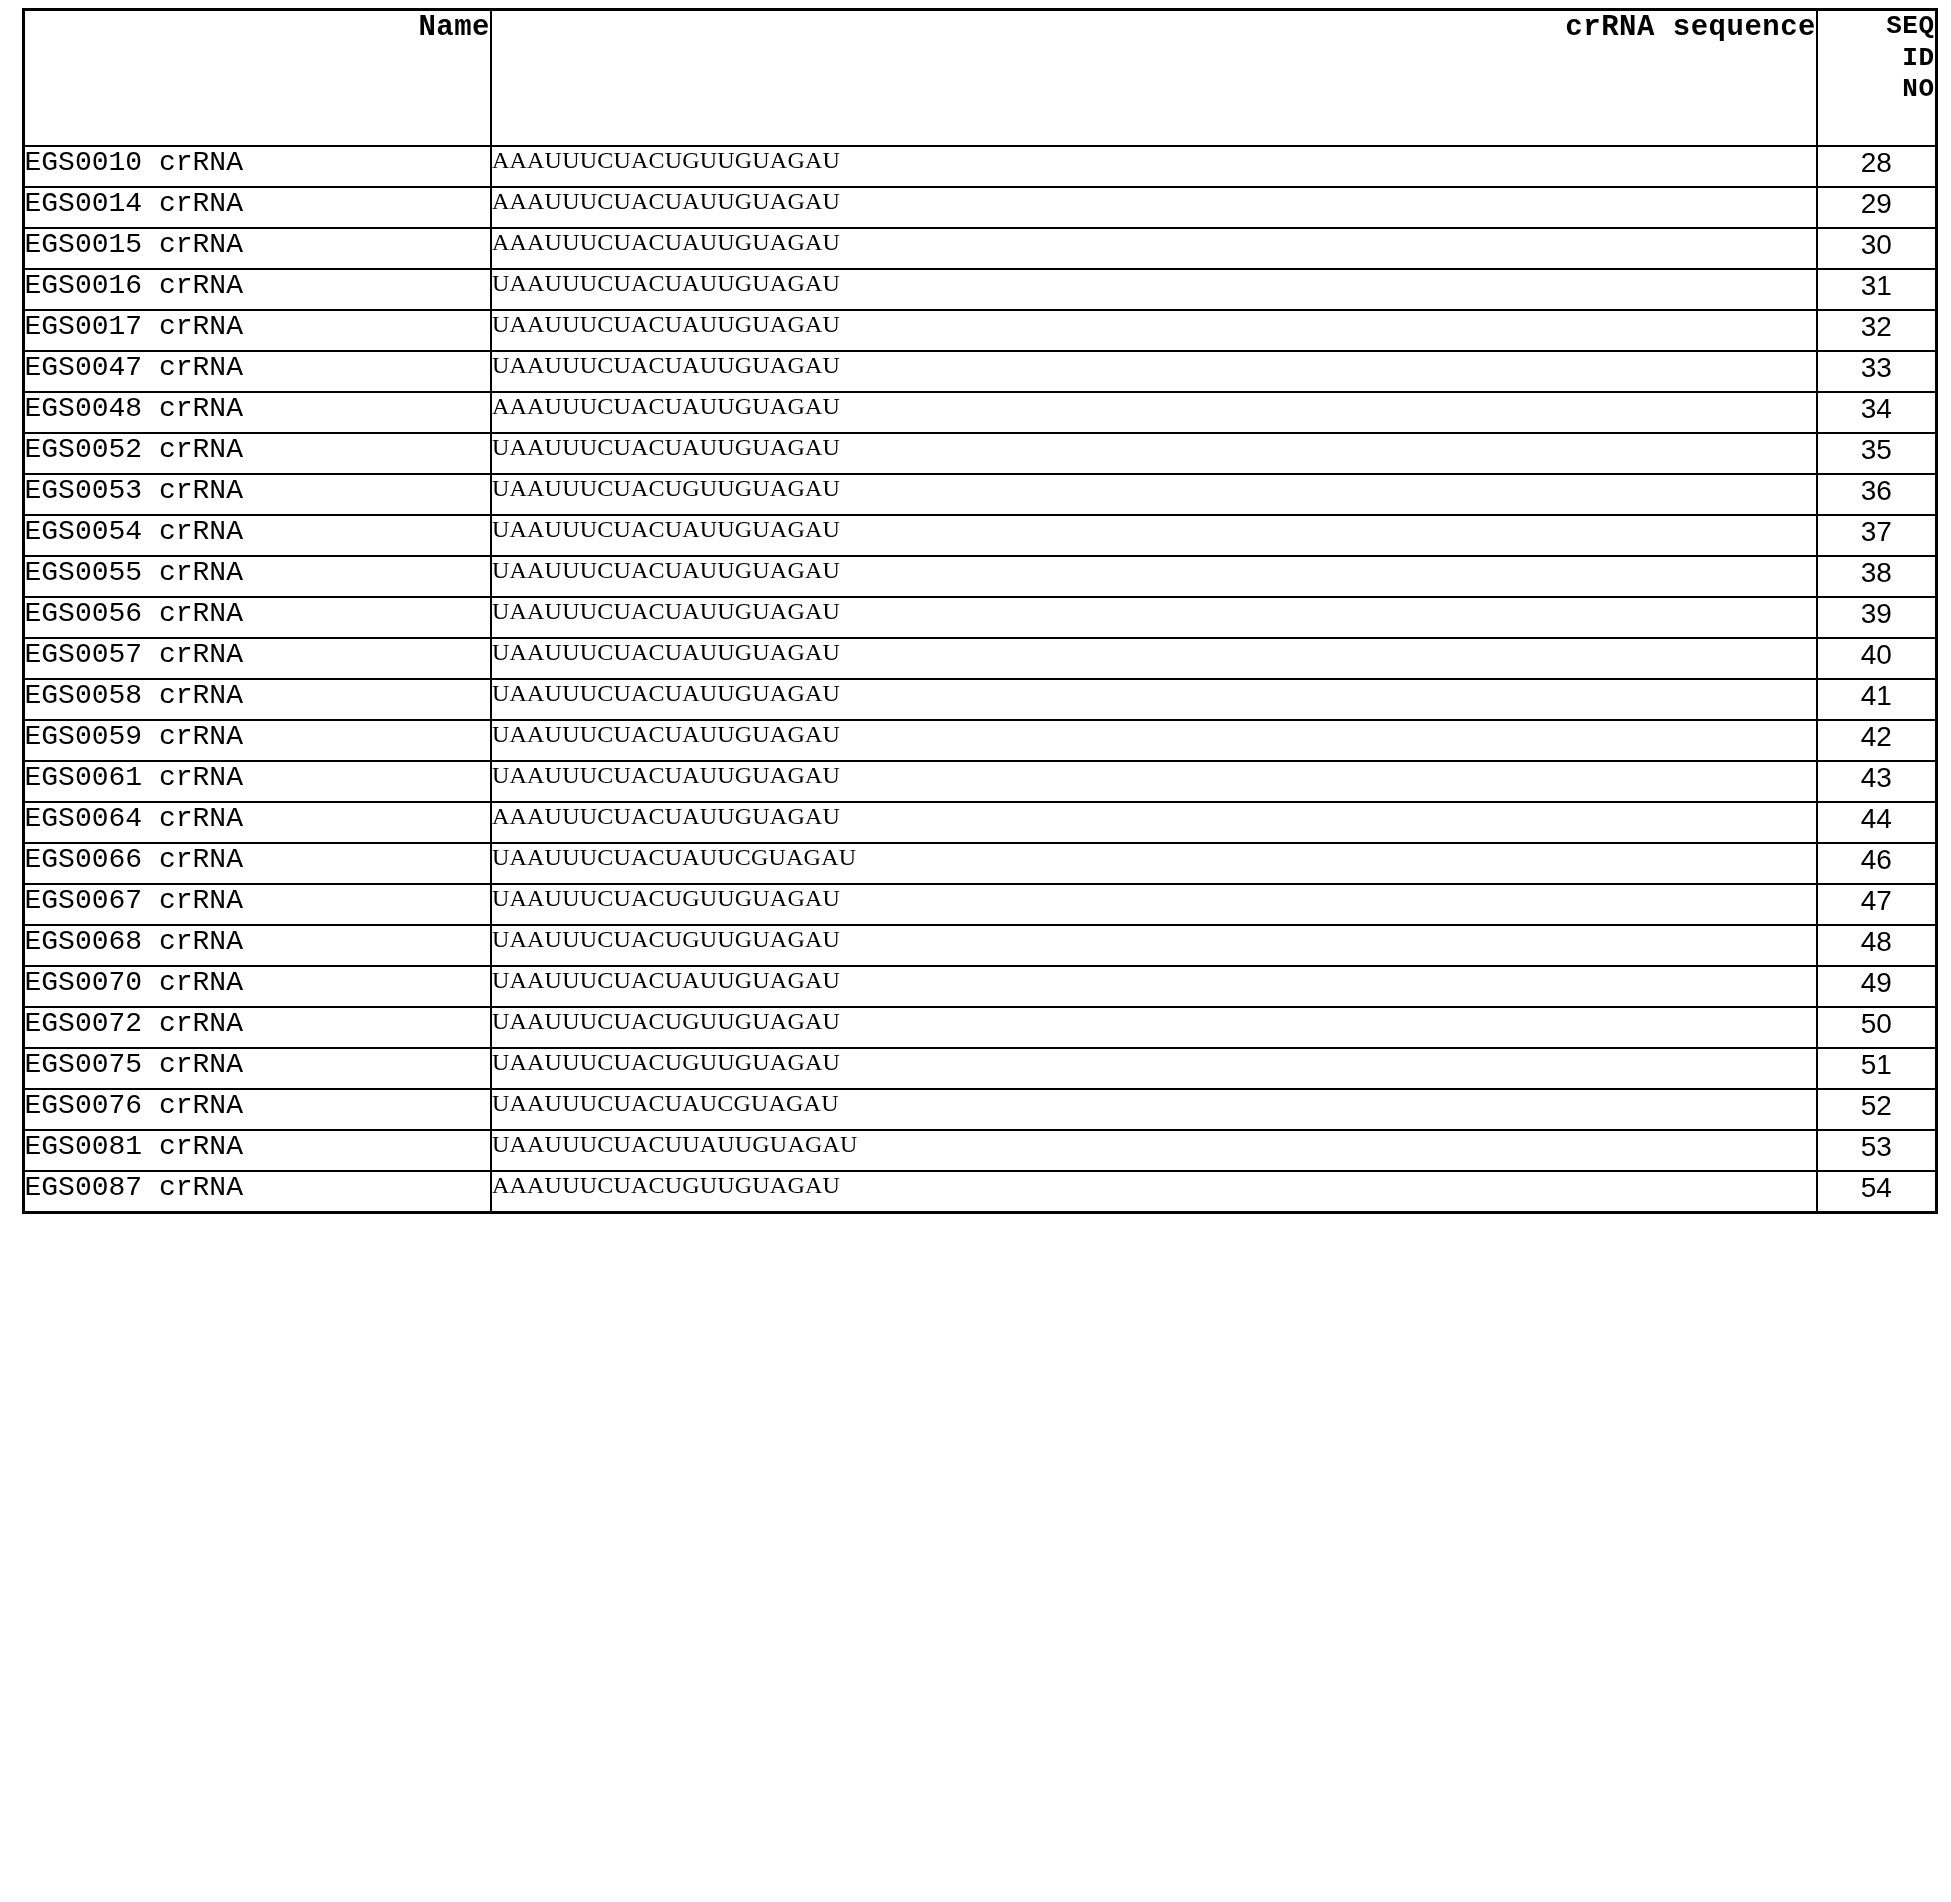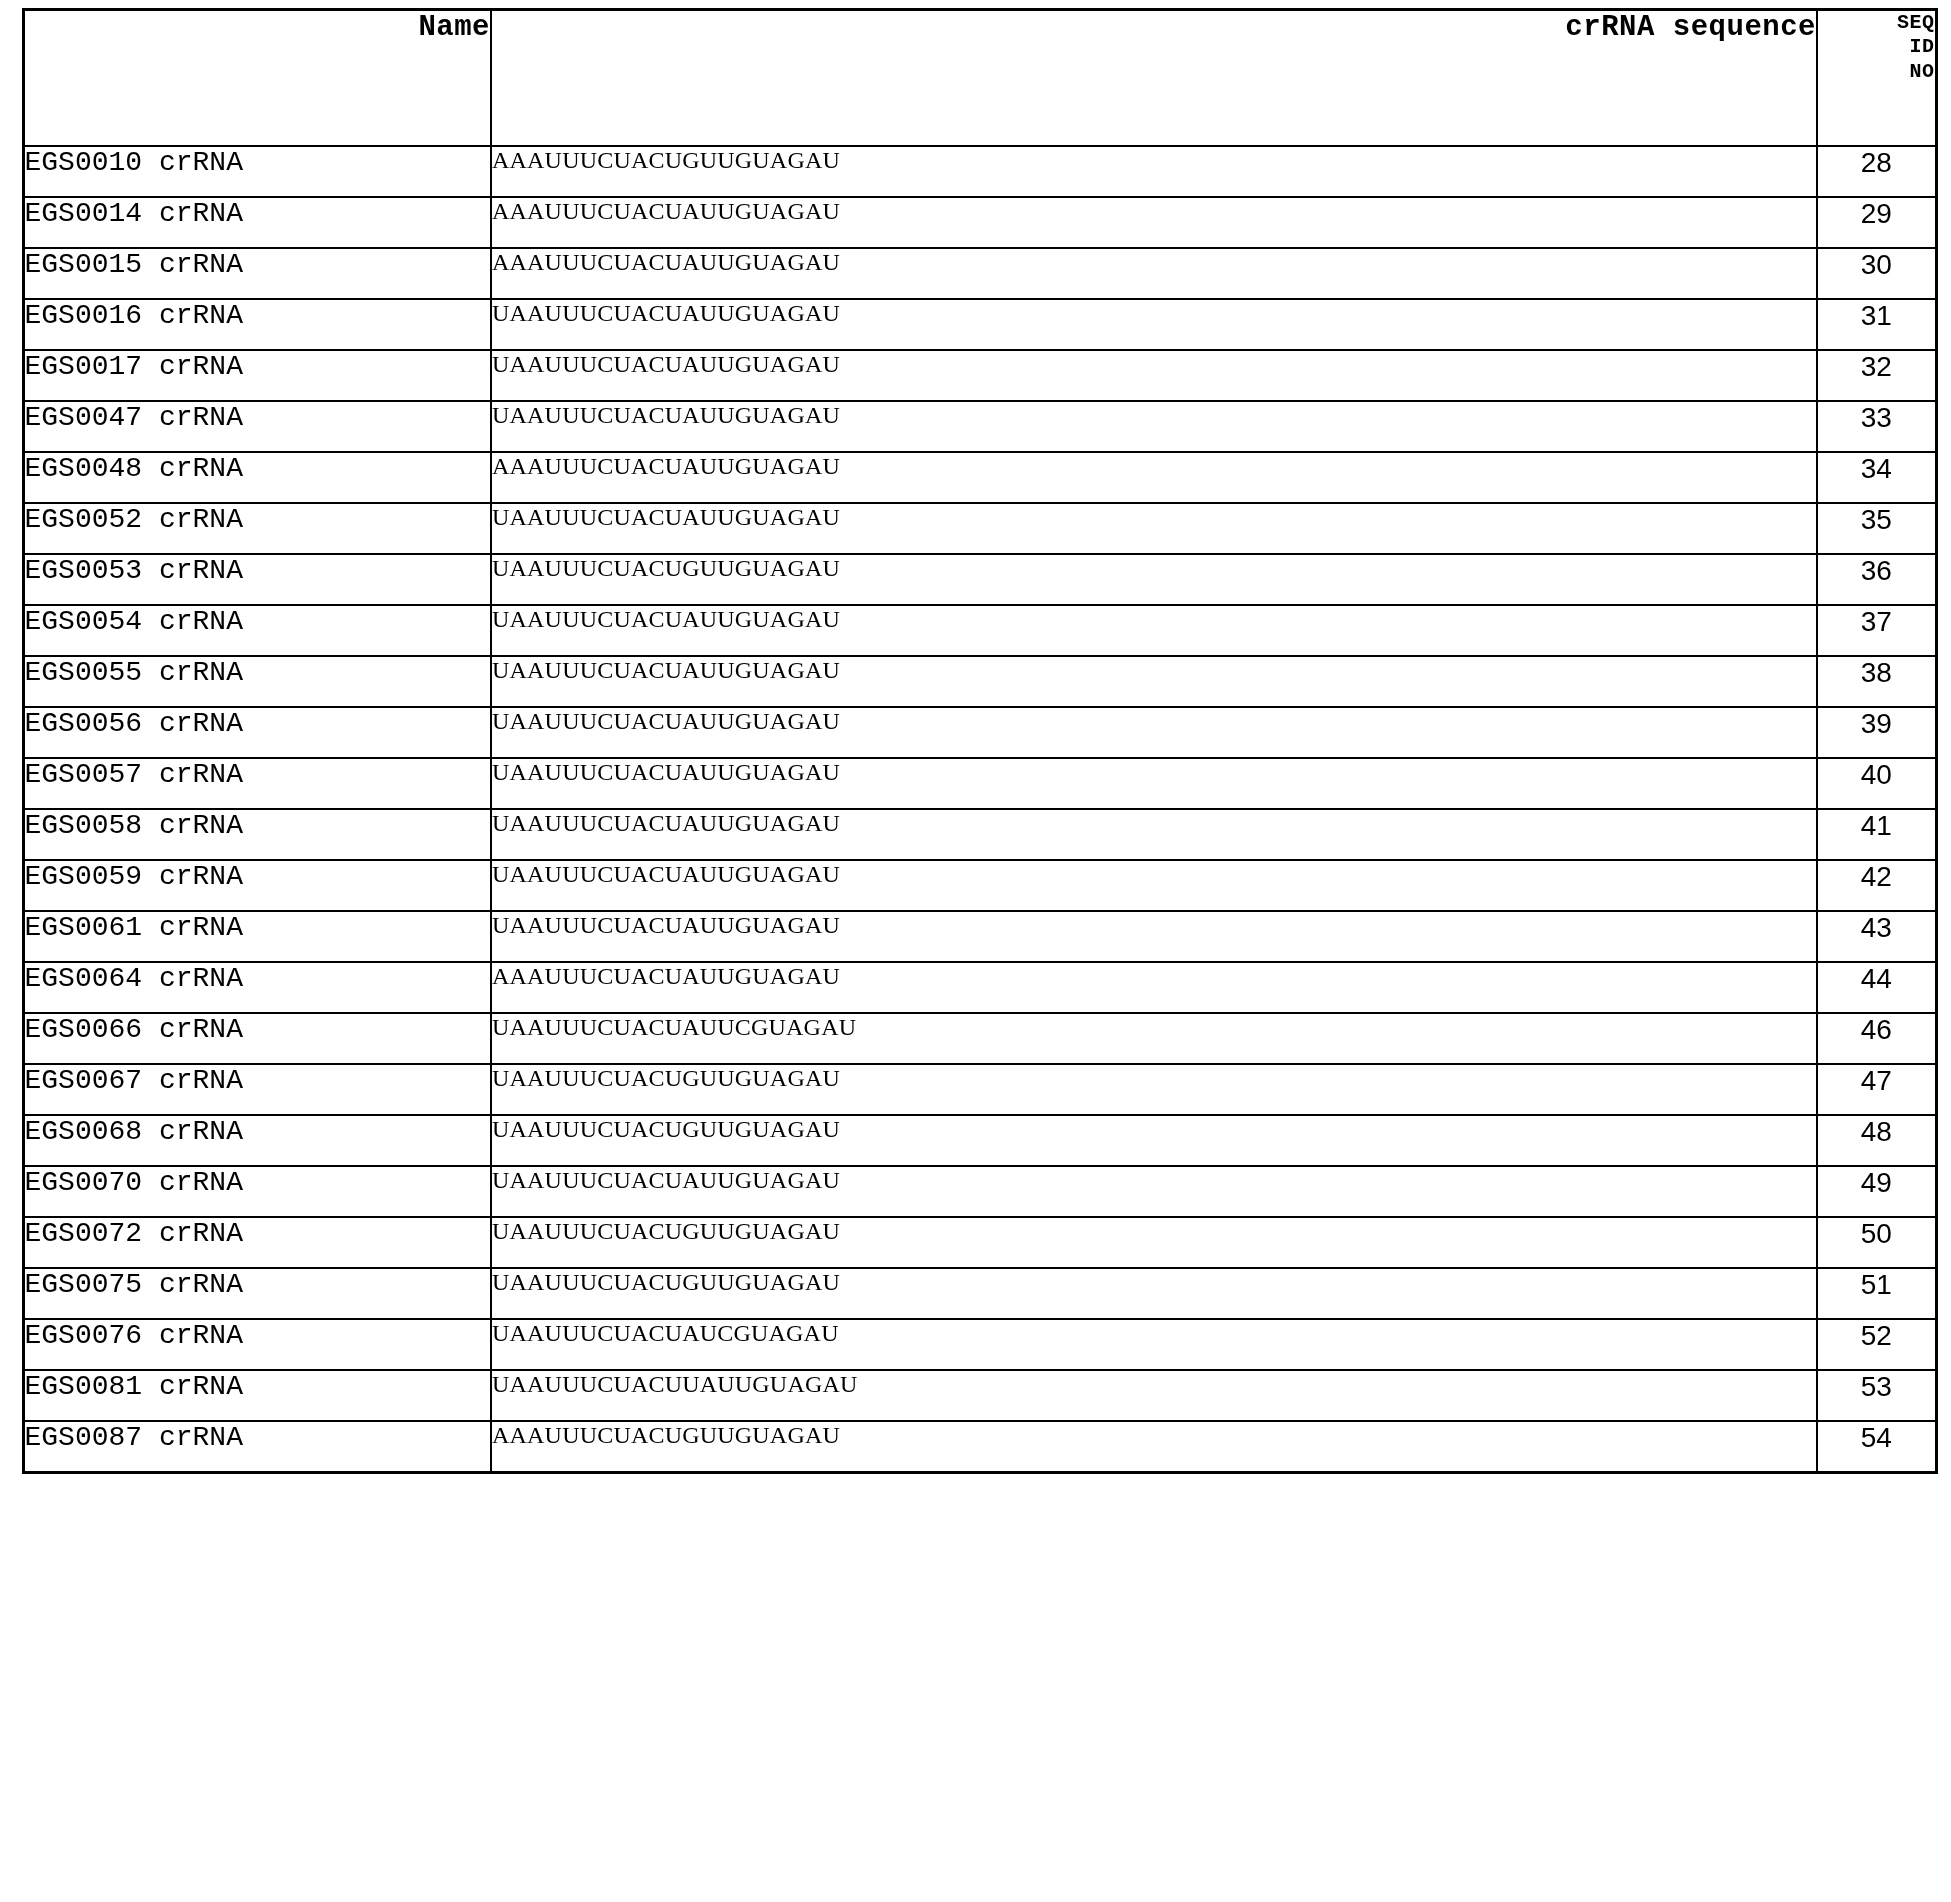--- a/index.html
+++ b/index.html
@@ -54,26 +54,26 @@
   }
   th.h-name {
     padding: 11.7px 0 0 19.5px;
   }
   th.h-seq {
     padding: 11.7px 0 0 21.5px;
   }
   th.h-seqid {
     padding: 9.8px 0 0 13.7px;
     line-height: 1.22;
-    font-size: 20px;
+    font-size: 26px;
   }
   th.h-seqid .seqid-line { display: block; white-space: nowrap; }
 
   
-  tbody tr { height: 51px; }
+  tbody tr { height: 41px; }
   td.c-name {
     font-family: "Liberation Mono", "DejaVu Sans Mono", monospace;
     font-size: 28px;
     padding: 2.9px 0 0 21.5px;
     white-space: pre;
     letter-spacing: 0px;
   }
   td.c-seq {
     font-family: "Liberation Serif", serif;
     font-size: 24px;

